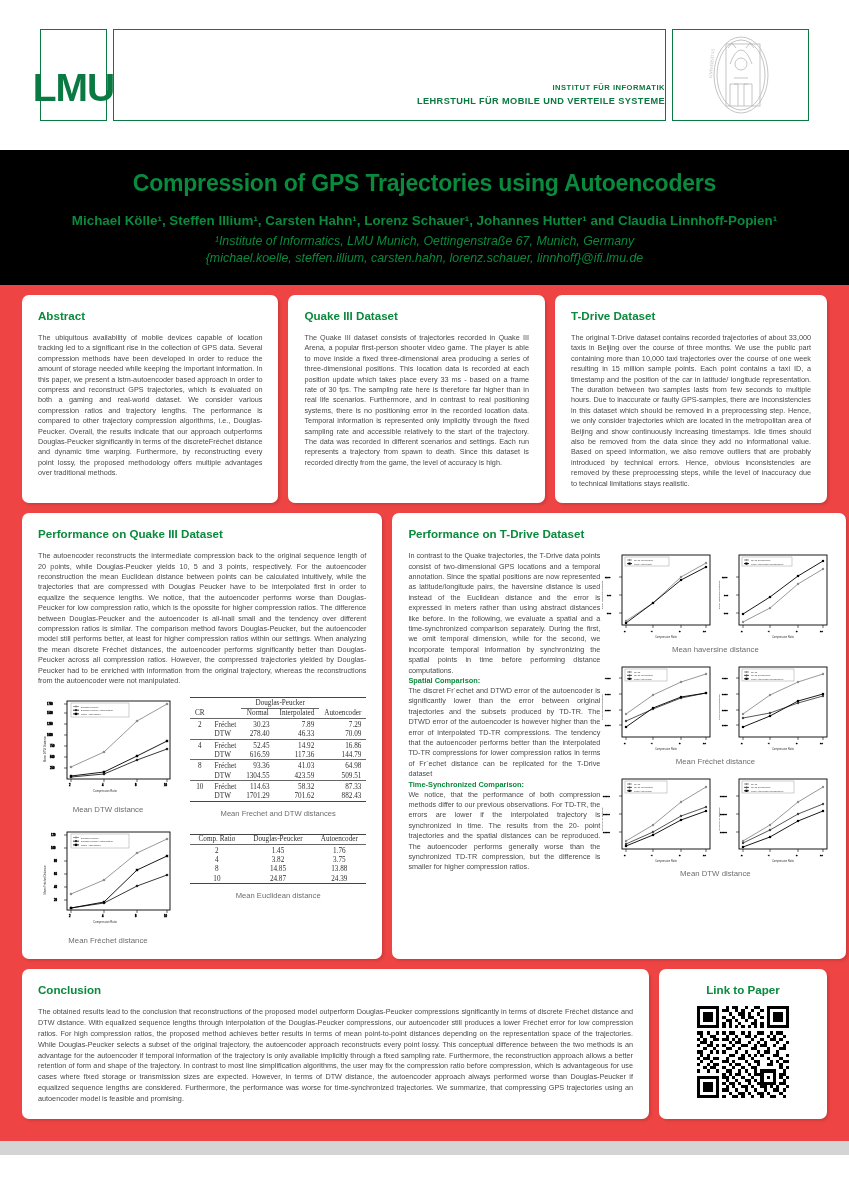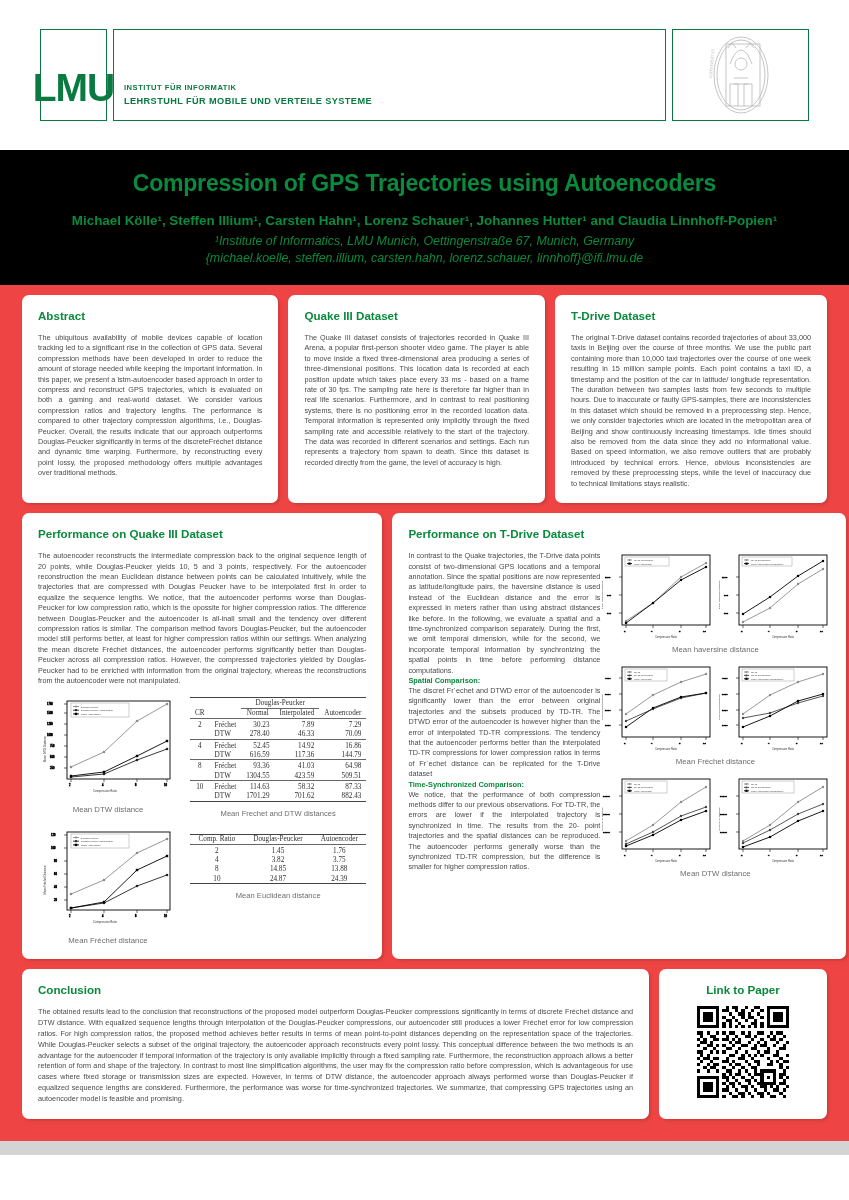--- a/index.html
+++ b/index.html
@@ -14,21 +14,21 @@
 
   
   .header-band {
     height: 150px;
     background: #ffffff;
     display: flex;
     align-items: center;
     padding: 0 40px;
   }
   .logo-row { display:flex; align-items:stretch; width:100%; height:92px; }
-  .logo-box { border:1px solid #0a7a42; display:flex; align-items:flex-end; }
+  .logo-box { border:1px solid #0a7a42; display:flex; align-items:flex-end;text-align:right; }
   .lmu-mark { width:67px; justify-content:center; }
   .lmu-mark .glyph {
     font-family:"Liberation Sans", sans-serif;
     font-weight:bold; font-size:39px; color:#0a7a42;
     letter-spacing:-1px; padding-bottom:13px; line-height:1;
   }
   .lmu-words { width:95px; padding:0 0 12px 8px; }
   .lmu-words div {
     font-size:8.6px; font-weight:bold; color:#0a7a42;
     letter-spacing:0.3px; line-height:11.5px;

